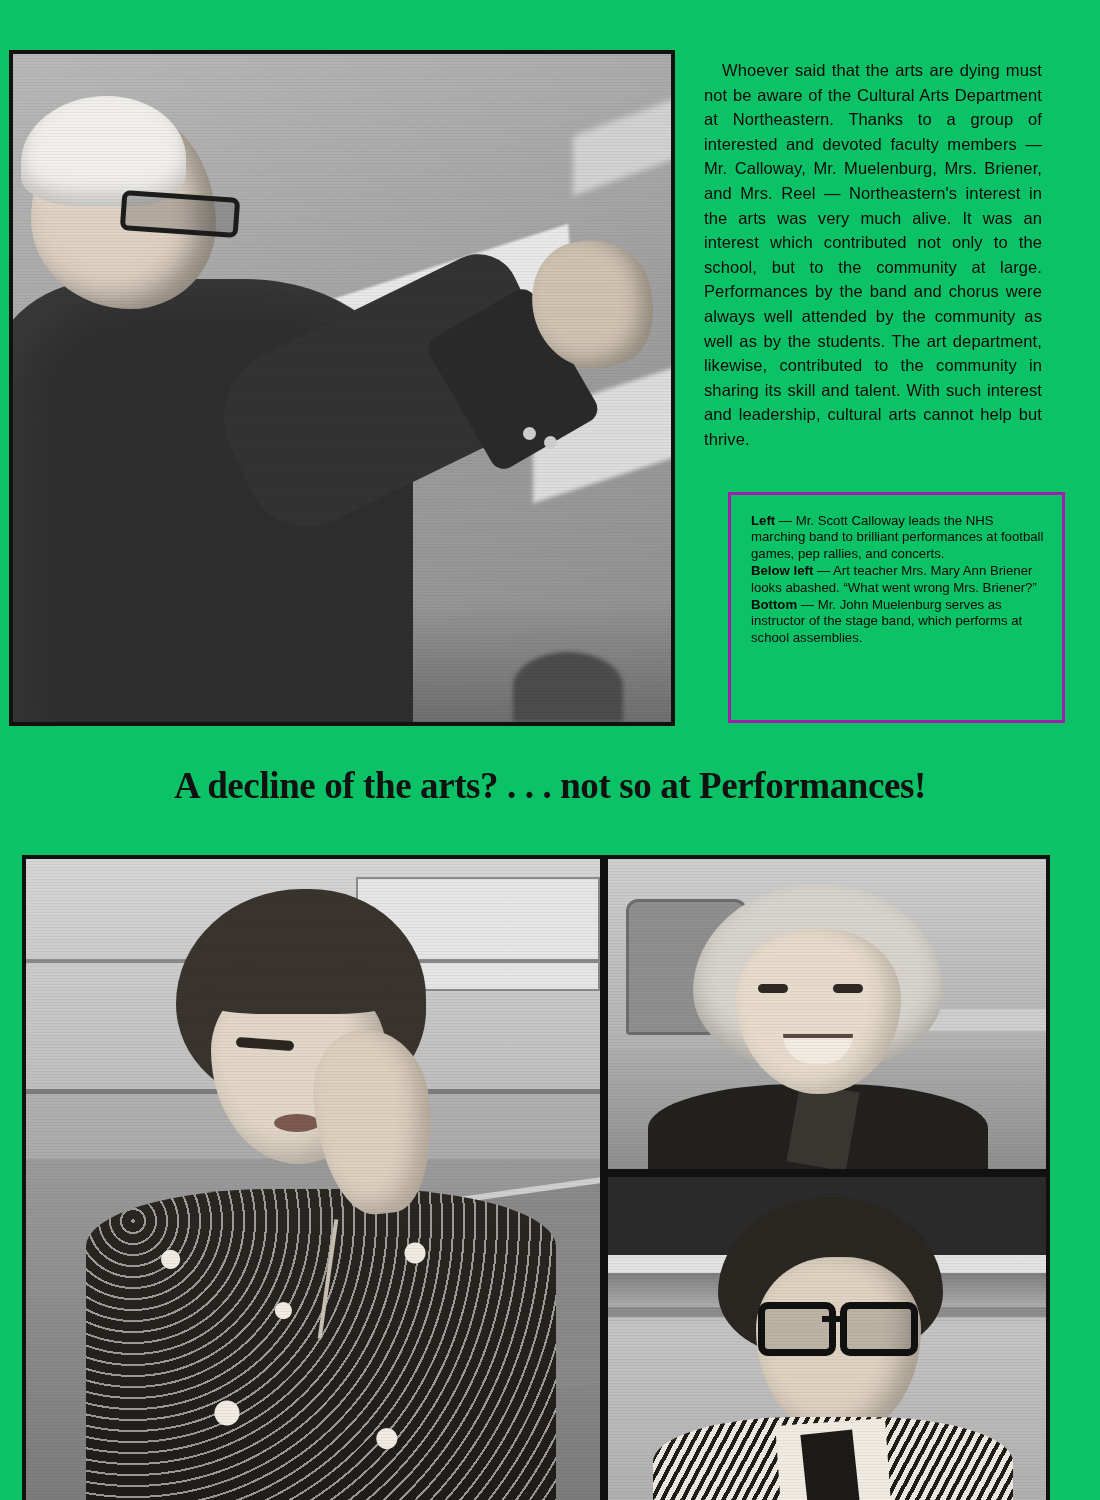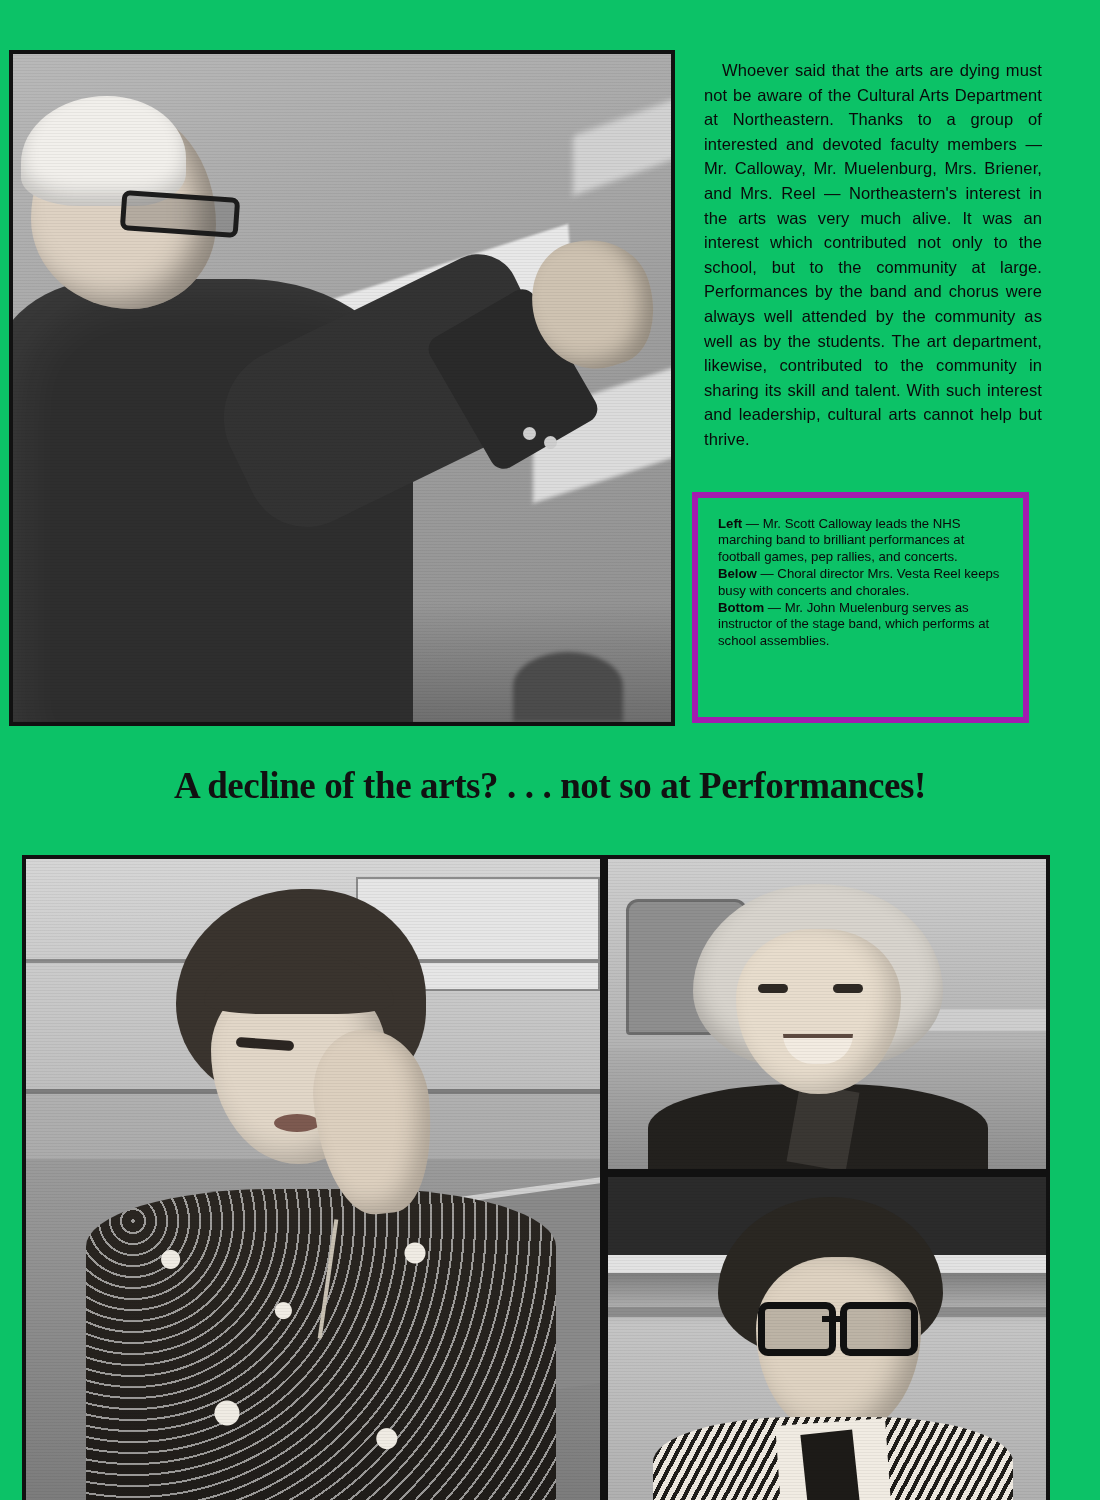--- a/index.html
+++ b/index.html
@@ -149,25 +149,25 @@
     color: #0a0a0a;
     text-align: justify;
     font-family: "Liberation Sans", sans-serif;
     letter-spacing: .1px;
   }
   .bodytext .indent { display: inline-block; width: 18px; }
 
   
   .caption-box {
     position: absolute;
-    left: 692px;
+    left: 728px;
     top: 492px;
     width: 337px;
     height: 231px;
-    border: 6px solid #a21caf;
+    border: 3px solid #a21caf;
     box-sizing: border-box;
   }
   .caption-inner {
     padding: 18px 14px 0 20px;
     font-size: 13.2px;
     line-height: 16.4px;
     color: #0a0a0a;
   }
   .caption-inner p { margin: 0 0 1px 0; }
   .caption-inner b { font-weight: bold; }
@@ -383,21 +383,21 @@
   <div class="ptl-hair"></div>
   <div class="ptl-glass"></div>
   <div class="grain"></div>
 </div>
 
 <div class="bodytext"><span class="indent"></span><span>Whoever said that the arts are dying must not be aware of the Cultural Arts Department at Northeastern. Thanks to a group of interested and devoted faculty members — Mr. Calloway, Mr. Muelenburg, Mrs. Briener, and Mrs. Reel — Northeastern's interest in the arts was very much alive. It was an interest which contributed not only to the school, but to the community at large. Performances by the band and chorus were always well attended by the community as well as by the students. The art department, likewise, contributed to the community in sharing its skill and talent. With such interest and leadership, cultural arts cannot help but thrive.</span></div>
 
 <div class="caption-box">
   <div class="caption-inner">
     <p><b>Left</b><span> — Mr. Scott Calloway leads the NHS marching band to brilliant performances at football games, pep rallies, and concerts.</span></p>
-    <p><b>Below</b><span> — Choral director Mrs. Vesta Reel keeps busy with concerts and chorales.</span></p>
+    <p><b>Below left</b><span> — Art teacher Mrs. Mary Ann Briener looks abashed. “What went wrong Mrs. Briener?”</span></p>
     <p><b>Bottom</b><span> — Mr. John Muelenburg serves as instructor of the stage band, which performs at school assemblies.</span></p>
   </div>
 </div>
 
 <div class="headline">A decline of the arts? . . . not so at Performances!</div>
 
 <div class="photo-bottom-left">
   <div class="pbl-bg"></div>
   <div class="pbl-wall"></div>
   <div class="pbl-board"></div>

